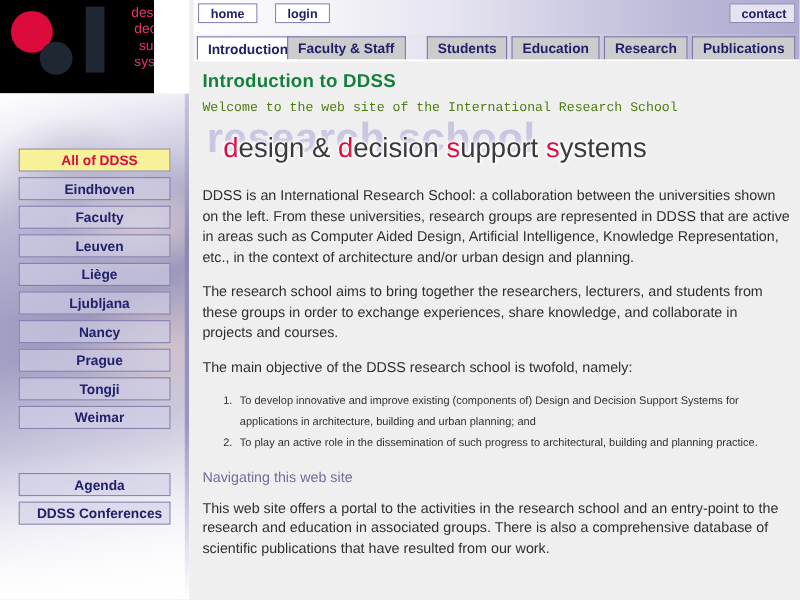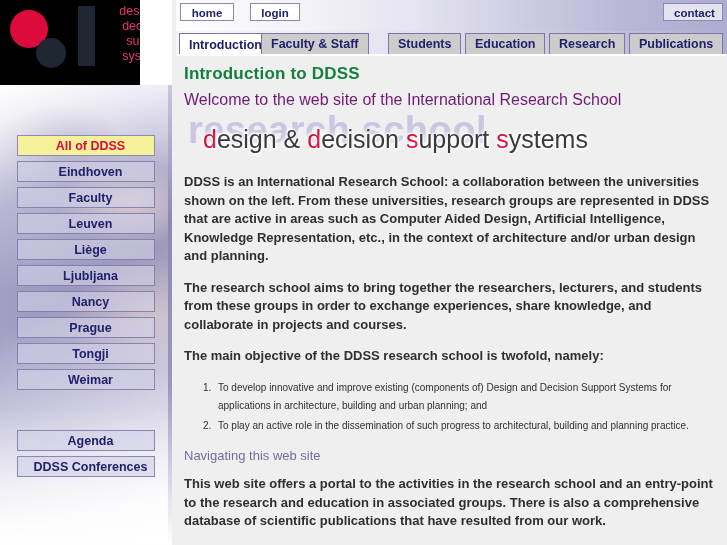--- a/index.html
+++ b/index.html
@@ -203,22 +203,23 @@
   }
   .page-title {
     margin: 8px 0 0 8px;
     font-size: 17px;
     font-weight: bold;
     color: #15803d;
     letter-spacing: 0.2px;
   }
   .page-subtitle {
     margin: 7px 0 0 8px;
-    font-size: 16px;
-    color: #701a75;
+    font-size: 12px;
+    color: #4d7c0f;
+    font-family: Liberation Mono, monospace;
   }
   .banner {
     position: relative;
     margin: 4px 0 0 0;
     height: 48px;
     overflow: hidden;
   }
   .banner-watermark {
     position: absolute;
     left: 12px; top: -4px;
@@ -236,21 +237,20 @@
     white-space: nowrap;
     text-shadow: 0 0 4px #ffffff, 0 0 7px #ffffff, 1px 1px 2px #ffffff, -1px -1px 2px #ffffff;
   }
   .banner-fore .hl { color: #dd0a3c; }
 
   .body-text {
     margin: 12px 8px 0 8px;
     font-size: 13px;
     line-height: 18.5px;
     color: #2f2f2f;
-    font-weight: bold;
   }
   .body-text p { margin: 0 0 13px 0; }
   ol.objectives {
     margin: 0 8px 13px 8px;
     padding-left: 30px;
     font-size: 10px;
     line-height: 18.5px;
     color: #2f2f2f;
   }
   ol.objectives li { margin-bottom: 1px; padding-left: 4px; }

